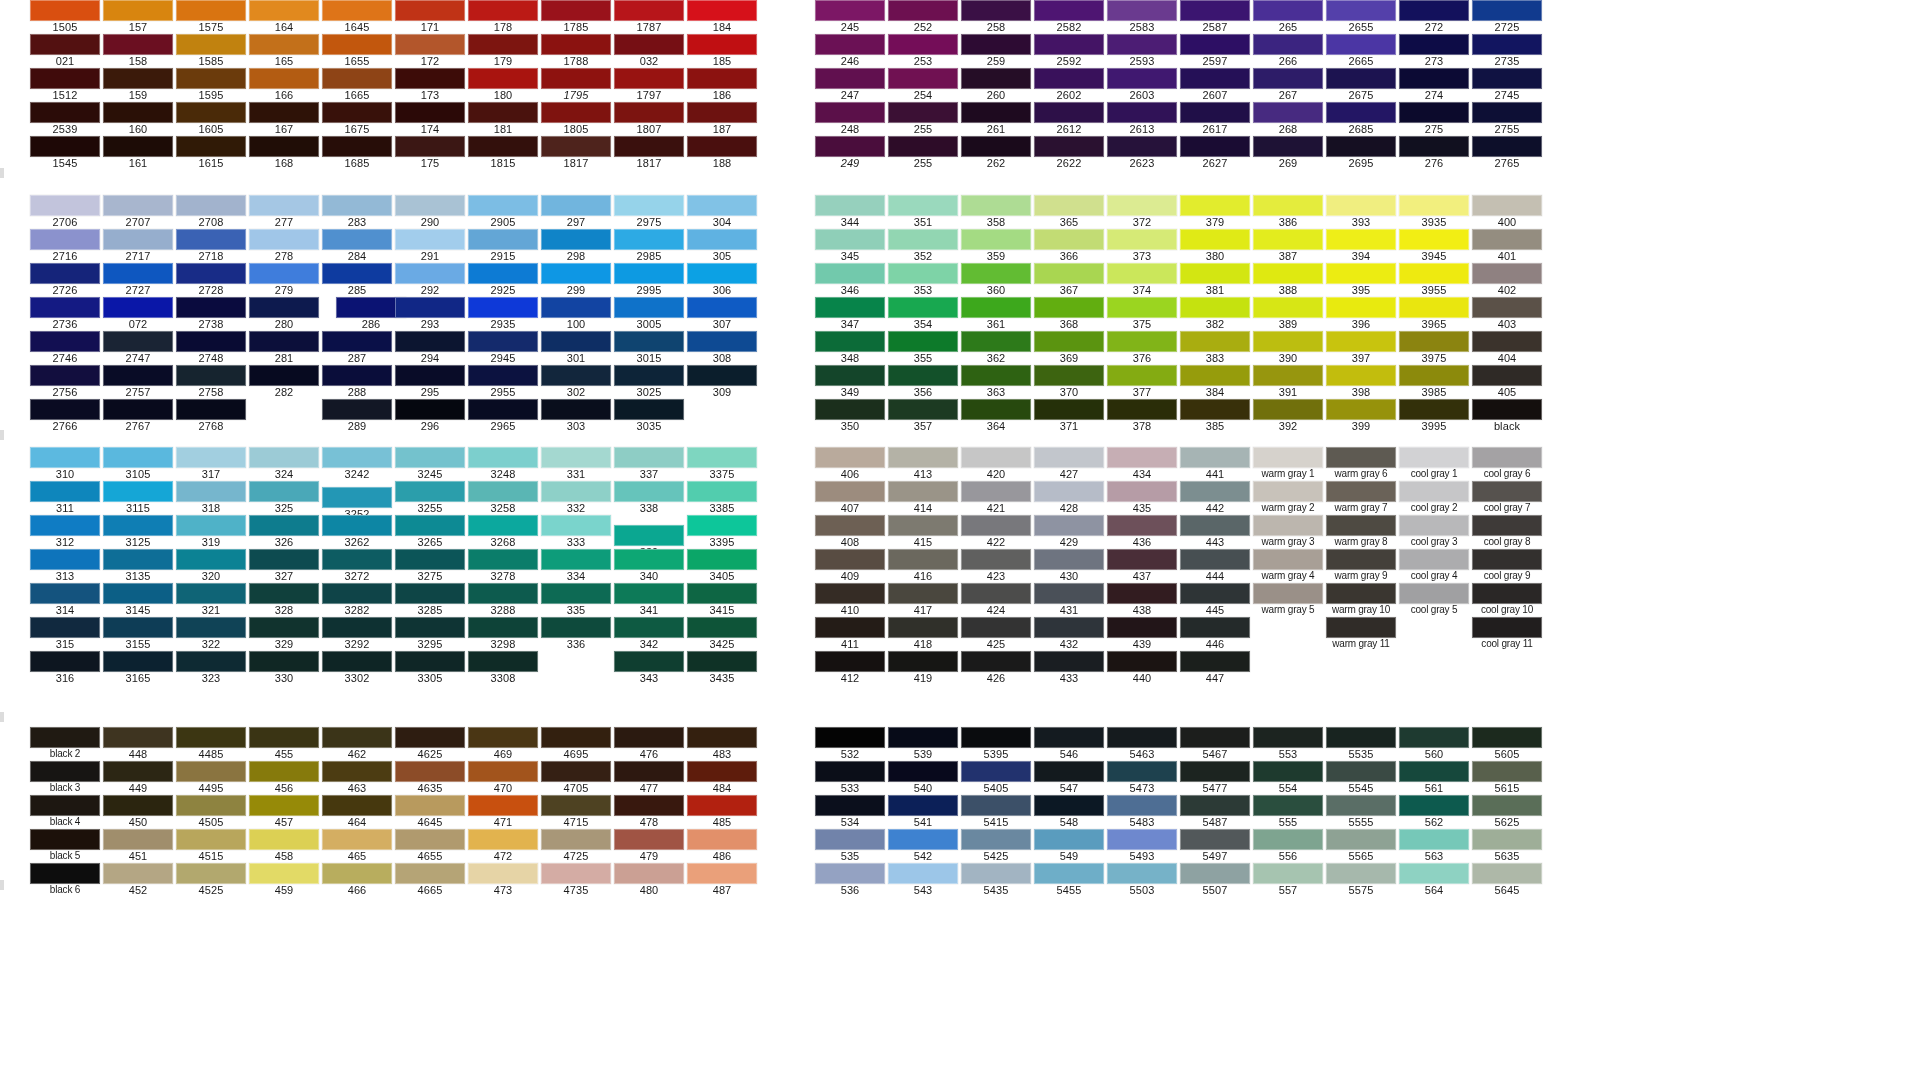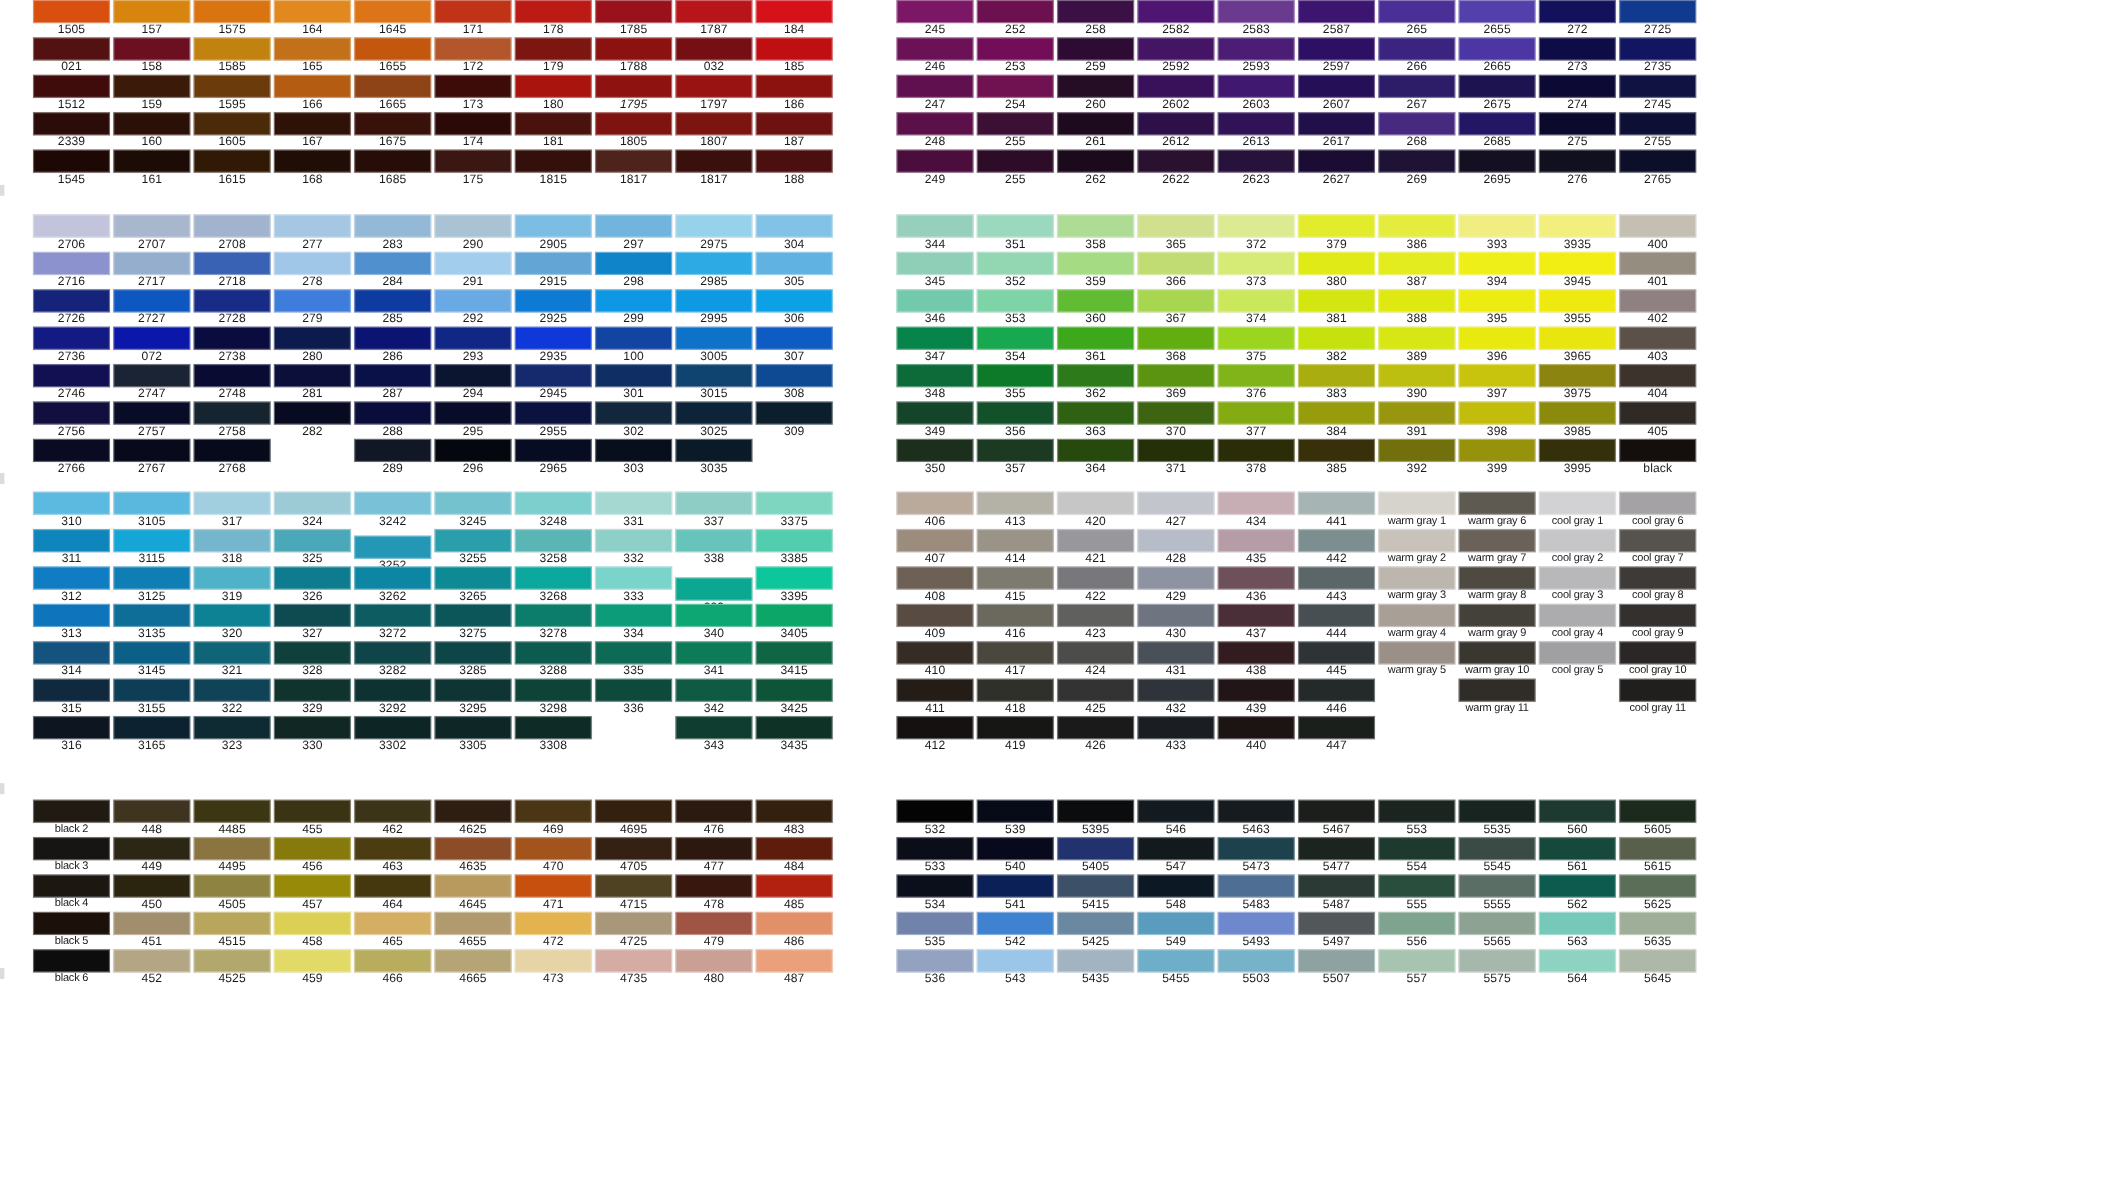--- a/index.html
+++ b/index.html
@@ -58,21 +58,21 @@
           <div class="cell" style="position: absolute; left: 0px; top: 34px;">
             <div class="sw" title="021" style="background: rgb(83, 17, 17);"></div>
             <div class="lb">021</div>
           </div>
           <div class="cell" style="position: absolute; left: 0px; top: 68px;">
             <div class="sw" title="1512" style="background: rgb(64, 11, 11);"></div>
             <div class="lb">1512</div>
           </div>
           <div class="cell" style="position: absolute; left: 0px; top: 102px;">
             <div class="sw" title="1535" style="background: rgb(43, 12, 8);"></div>
-            <div class="lb">2339</div>
+            <div class="lb">2539</div>
           </div>
           <div class="cell" style="position: absolute; left: 0px; top: 136px;">
             <div class="sw" title="1545" style="background: rgb(30, 8, 6);"></div>
             <div class="lb">1545</div>
           </div>
         </div>
         <div class="col" style="left: 73px;">
           <div class="cell" style="position: absolute; left: 0px; top: 0px;">
             <div class="sw" title="157" style="background: rgb(216, 133, 15);"></div>
             <div class="lb">157</div>
@@ -282,21 +282,21 @@
             <div class="lb">246</div>
           </div>
           <div class="cell" style="position: absolute; left: 0px; top: 68px;">
             <div class="sw" title="247" style="background: rgb(97, 16, 79);"></div>
             <div class="lb">247</div>
           </div>
           <div class="cell" style="position: absolute; left: 0px; top: 102px;">
             <div class="sw" title="248" style="background: rgb(91, 16, 73);"></div>
             <div class="lb">248</div>
           </div>
-          <div class="cell" style="position: absolute; left: 0px; top: 136px;">
+          <div class="cell" style="position: absolute; left: 0px; top: 136px; font-style: italic;">
             <div class="sw" title="249" style="background: rgb(74, 13, 60);"></div>
             <div class="lb">249</div>
           </div>
         </div>
         <div class="col" style="left: 73px;">
           <div class="cell" style="position: absolute; left: 0px; top: 0px;">
             <div class="sw" title="252" style="background: rgb(109, 16, 80);"></div>
             <div class="lb">252</div>
           </div>
           <div class="cell" style="position: absolute; left: 0px; top: 34px;">
@@ -623,21 +623,21 @@
             <div class="lb">283</div>
           </div>
           <div class="cell" style="position: absolute; left: 0px; top: 34px;">
             <div class="sw" title="284" style="background: rgb(80, 144, 207);"></div>
             <div class="lb">284</div>
           </div>
           <div class="cell" style="position: absolute; left: 0px; top: 68px;">
             <div class="sw" title="285" style="background: rgb(14, 59, 160);"></div>
             <div class="lb">285</div>
           </div>
-          <div class="cell" style="position: absolute; left: 0px; top: 102px;">
+          <div class="cell" style="position: absolute; left: 14px; top: 102px;">
             <div class="sw" title="286" style="background: rgb(11, 19, 115);"></div>
             <div class="lb">286</div>
           </div>
           <div class="cell" style="position: absolute; left: 0px; top: 136px;">
             <div class="sw" title="287" style="background: rgb(10, 16, 72);"></div>
             <div class="lb">287</div>
           </div>
           <div class="cell" style="position: absolute; left: 0px; top: 170px;">
             <div class="sw" title="288" style="background: rgb(10, 13, 58);"></div>
             <div class="lb">288</div>

